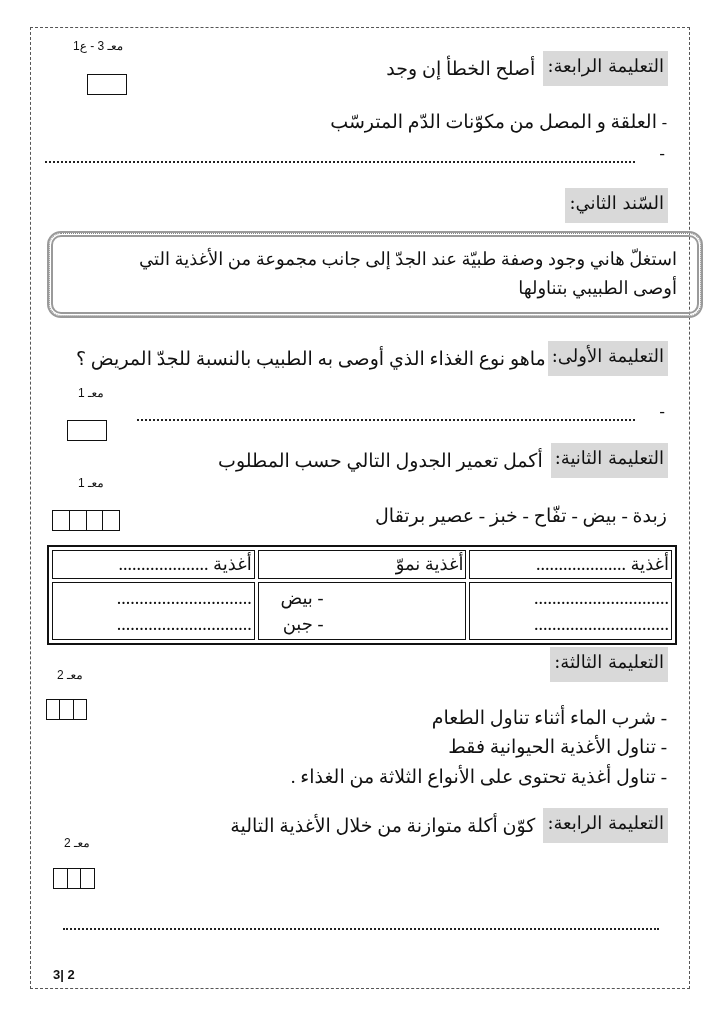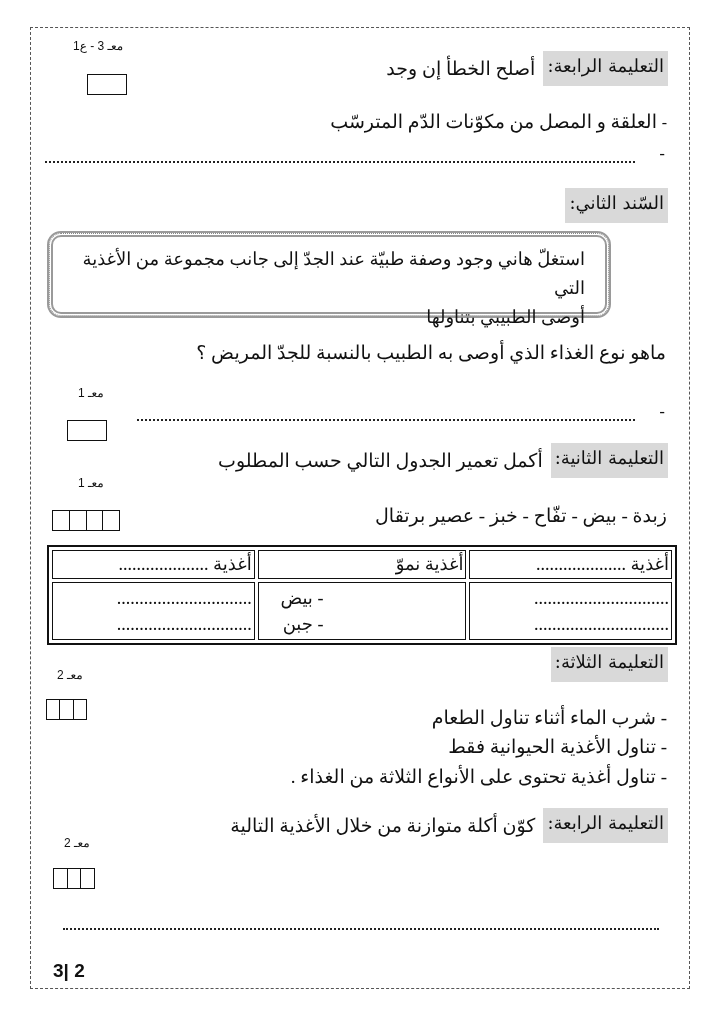--- a/index.html
+++ b/index.html
@@ -23,35 +23,35 @@
     }
     .instr { font-size: 16.5px; direction: rtl; margin-right: 8px; font-family: "Liberation Serif", "DejaVu Serif", serif; font-size: 19px; }
     .line-text { font-family: "Liberation Serif", "DejaVu Serif", serif; font-size: 19px; }
     .mark { font-size: 12px; font-family: "Liberation Sans", sans-serif; direction: rtl; }
     .scorebox { position: absolute; border: 1.5px solid #111; height: 21px; display: flex; }
     .scorebox .cell { flex: 1; border-left: 1.5px solid #111; }
     .scorebox .cell:first-child { border-left: none; }
     .dots { position: absolute; border-bottom: 2px dotted #222; height: 2px; }
     .dash { font-size: 16px; }
     .sanad {
-      position: absolute; left: 16px; width: 564px; top: 203px; height: 87px;
+      position: absolute; left: 16px; width: 656px; top: 203px; height: 87px;
       border: 6px double #9a9a9a; border-radius: 14px; outline: 1px dotted #888; outline-offset: -3px;
     }
     .sanad-text { position: absolute; right: 20px; top: 8px; font-size: 18px; line-height: 29px; direction: rtl; text-align: right; font-family: "Liberation Serif", "DejaVu Serif", serif; }
     table.foods {
       position: absolute; left: 16px; top: 517px; width: 630px; border-collapse: separate; border-spacing: 3px;
       border: 2px solid #111; direction: rtl;
     }
     table.foods td, table.foods th {
       border: 1.5px solid #111; font-weight: normal; font-family: "Liberation Serif", "DejaVu Serif", serif; font-size: 18px;
       padding: 2px 2px; text-align: right; vertical-align: top;
     }
     table.foods th { height: 29px; }
     table.foods td { height: 58px; line-height: 26px; }
-    .footer-page { position: absolute; left: 22px; bottom: 6px; font-size: 19px; font-weight: bold; font-family: "Liberation Sans", sans-serif; }
+    .footer-page { position: absolute; left: 22px; bottom: 6px; font-size: 13px; font-weight: bold; font-family: "Liberation Sans", sans-serif; }
   </style>
 </head>
 <body>
 
 <div class="page">
 
   <div class="abs mark" style="left:42px; top:11px;">معـ 3  - ع1</div>
   <div class="scorebox" style="left:56px; top:46px; width:40px;">
       <div class="cell"></div>
     </div>
@@ -72,20 +72,21 @@
     <span class="label-box">السّند الثاني:</span>
   </div>
   <div class="sanad">
     <div class="sanad-text">
       <div>استغلّ هاني وجود وصفة طبيّة عند الجدّ إلى جانب مجموعة من الأغذية التي</div>
       <div>أوصى الطبيبي بتناولها</div>
     </div>
   </div>
 
   <div class="heading" style="top:313px;">
+    <span class="label-box">التعليمة الأولى:</span>
     <span class="instr" style="margin-right:2px;">ماهو نوع الغذاء الذي أوصى به  الطبيب  بالنسبة للجدّ المريض ؟</span>
   </div>
   <div class="abs mark" style="left:47px; top:358px;">معـ 1</div>
   <div class="abs rtl dash" style="right:24px; top:374px;">-</div>
   <div class="dots" style="left:106px; width:498px; top:391px;"></div>
   <div class="scorebox" style="left:36px; top:392px; width:40px;">
       <div class="cell"></div>
     </div>
 
   <div class="heading" style="top:415px;">
@@ -119,21 +120,21 @@
       </td>
       <td>
         <div>..............................</div>
         <div>..............................</div>
       </td>
     </tr>
   </tbody>
     </table>
 
   <div class="heading" style="top:619px;">
-    <span class="label-box">التعليمة الثلاثة:</span>
+    <span class="label-box">التعليمة الثالثة:</span>
   </div>
   <div class="abs mark" style="left:26px; top:640px;">معـ 2</div>
   <div class="scorebox" style="left:15px; top:671px; width:41px;">
     <div class="cell"></div>
       <div class="cell"></div>
       <div class="cell"></div>
   </div>
   <div class="abs rtl line-text" style="right:22px; top:678px;">-  شرب الماء أثناء تناول الطعام</div>
   <div class="abs rtl line-text" style="right:22px; top:707px;">-   تناول الأغذية الحيوانية فقط</div>
   <div class="abs rtl line-text" style="right:22px; top:737px;">-   تناول أغذية تحتوى على الأنواع الثلاثة من الغذاء .</div>

